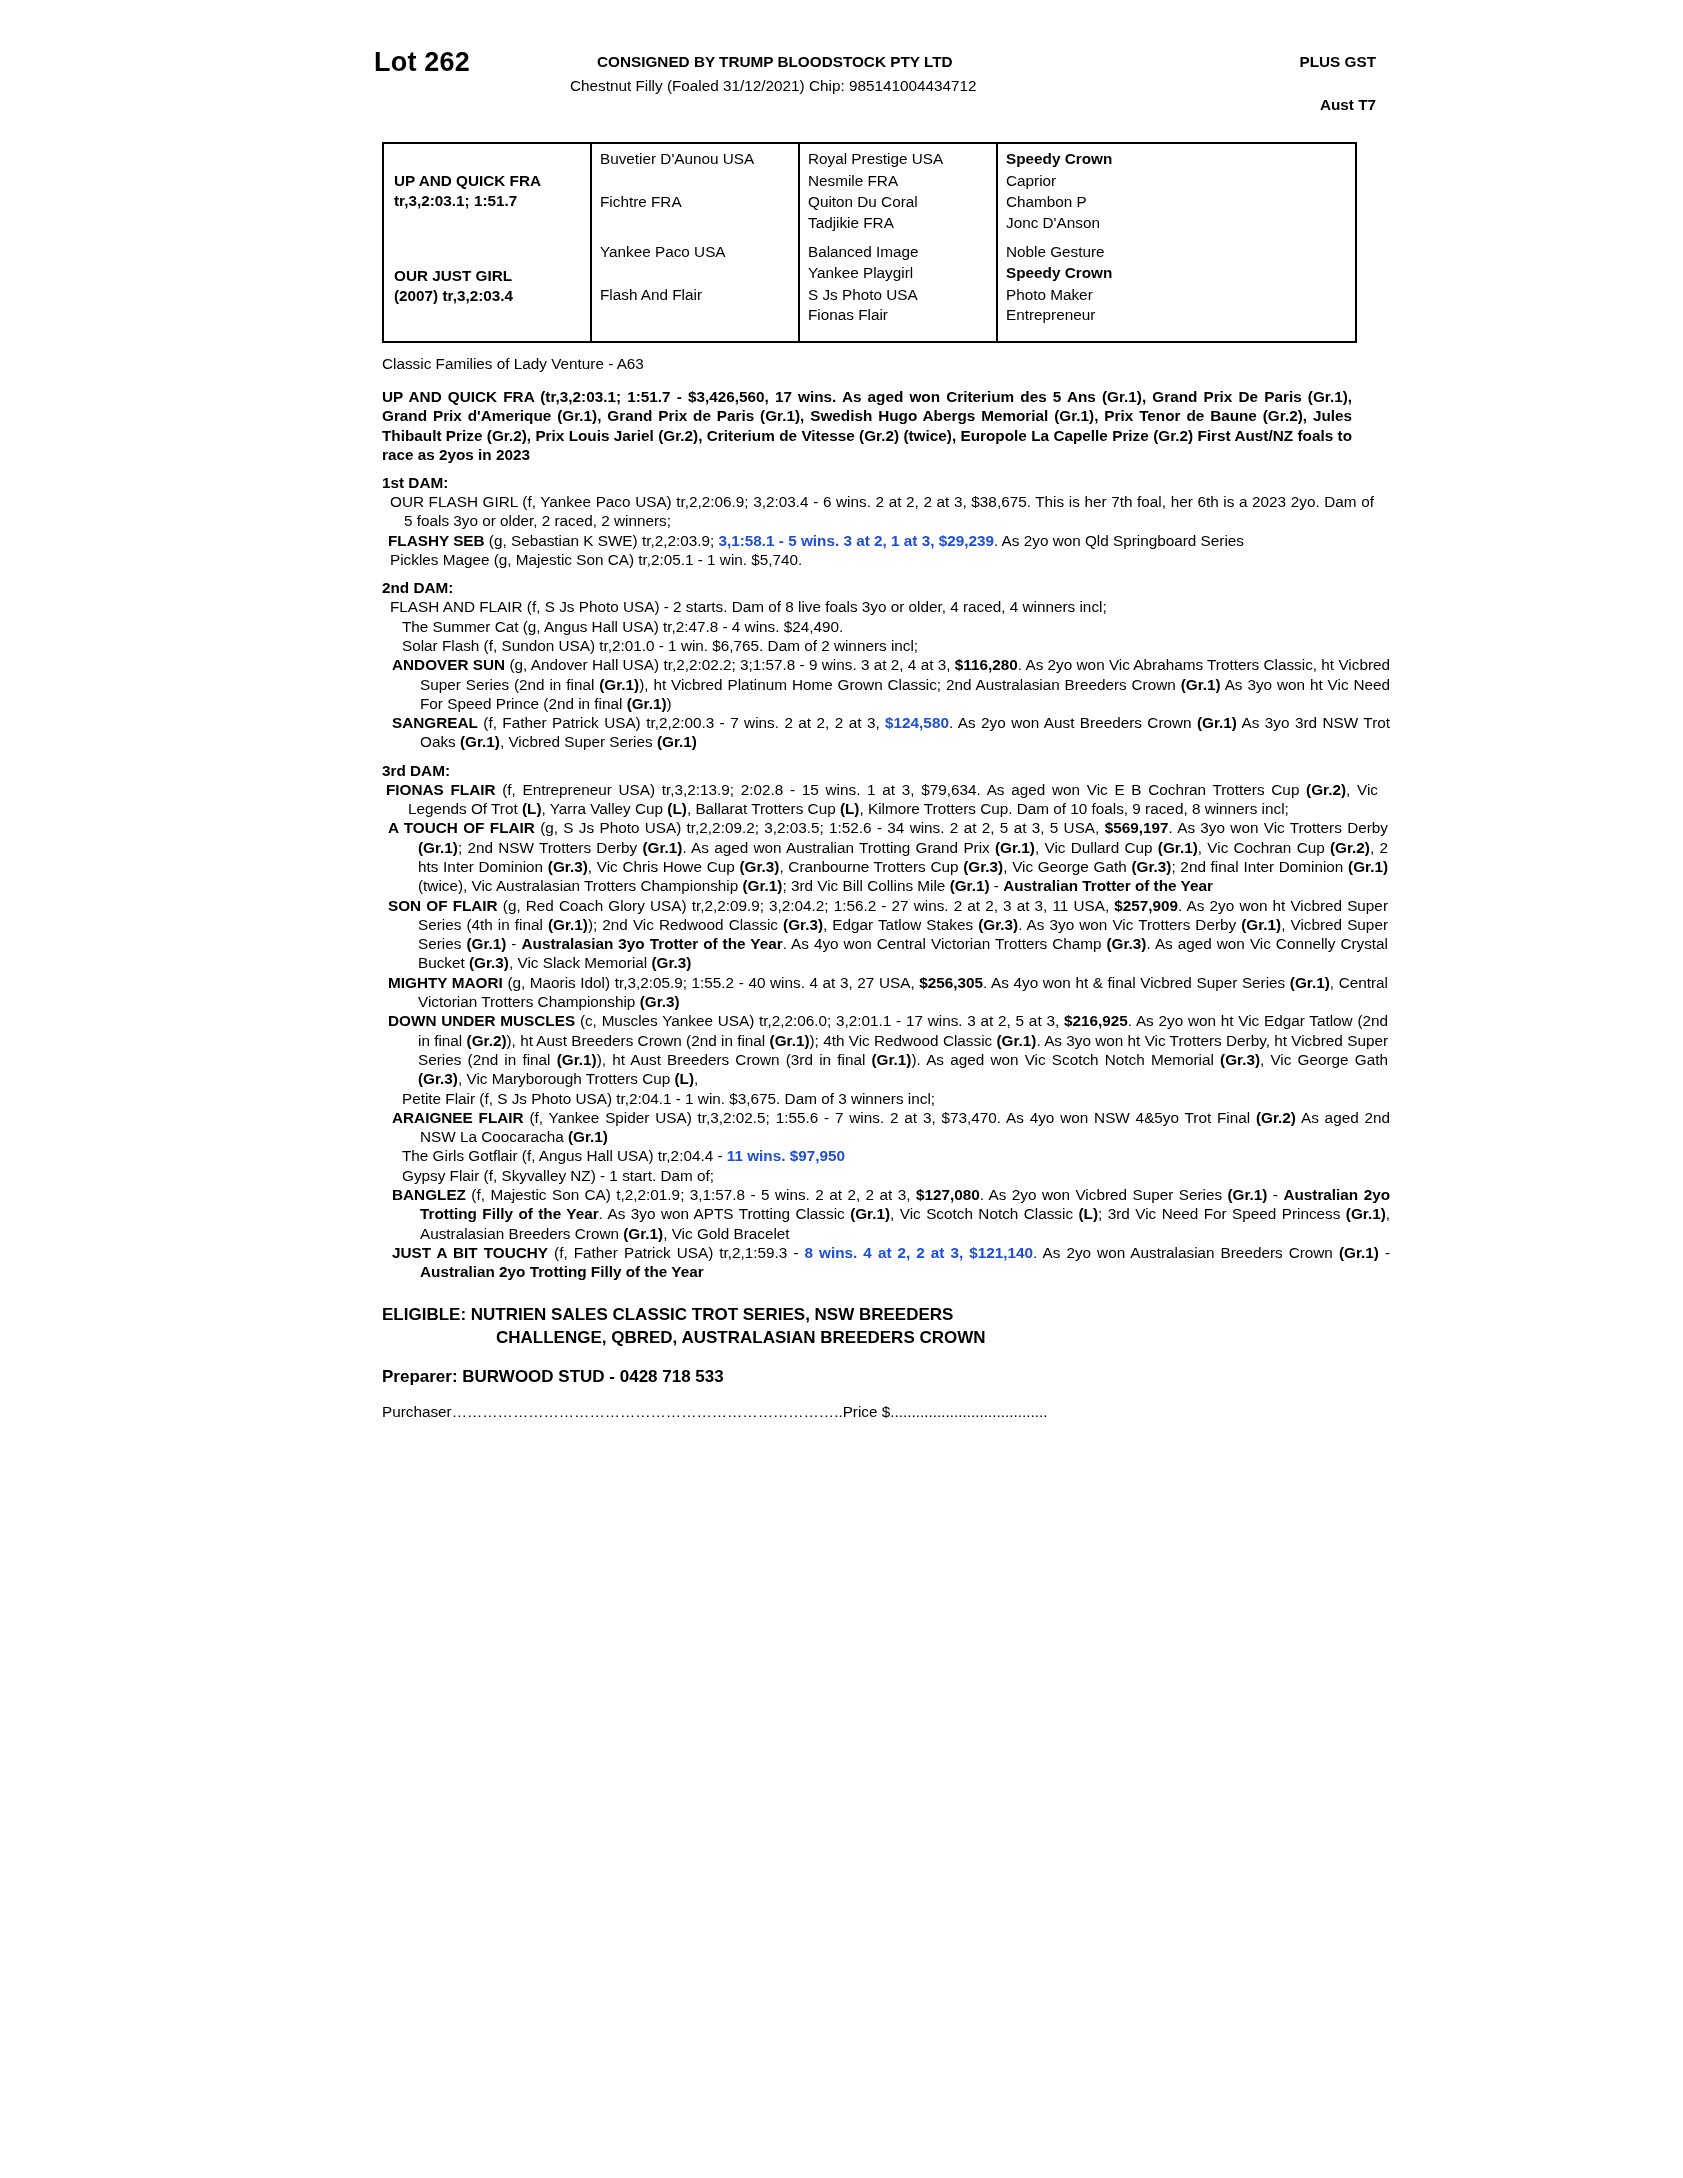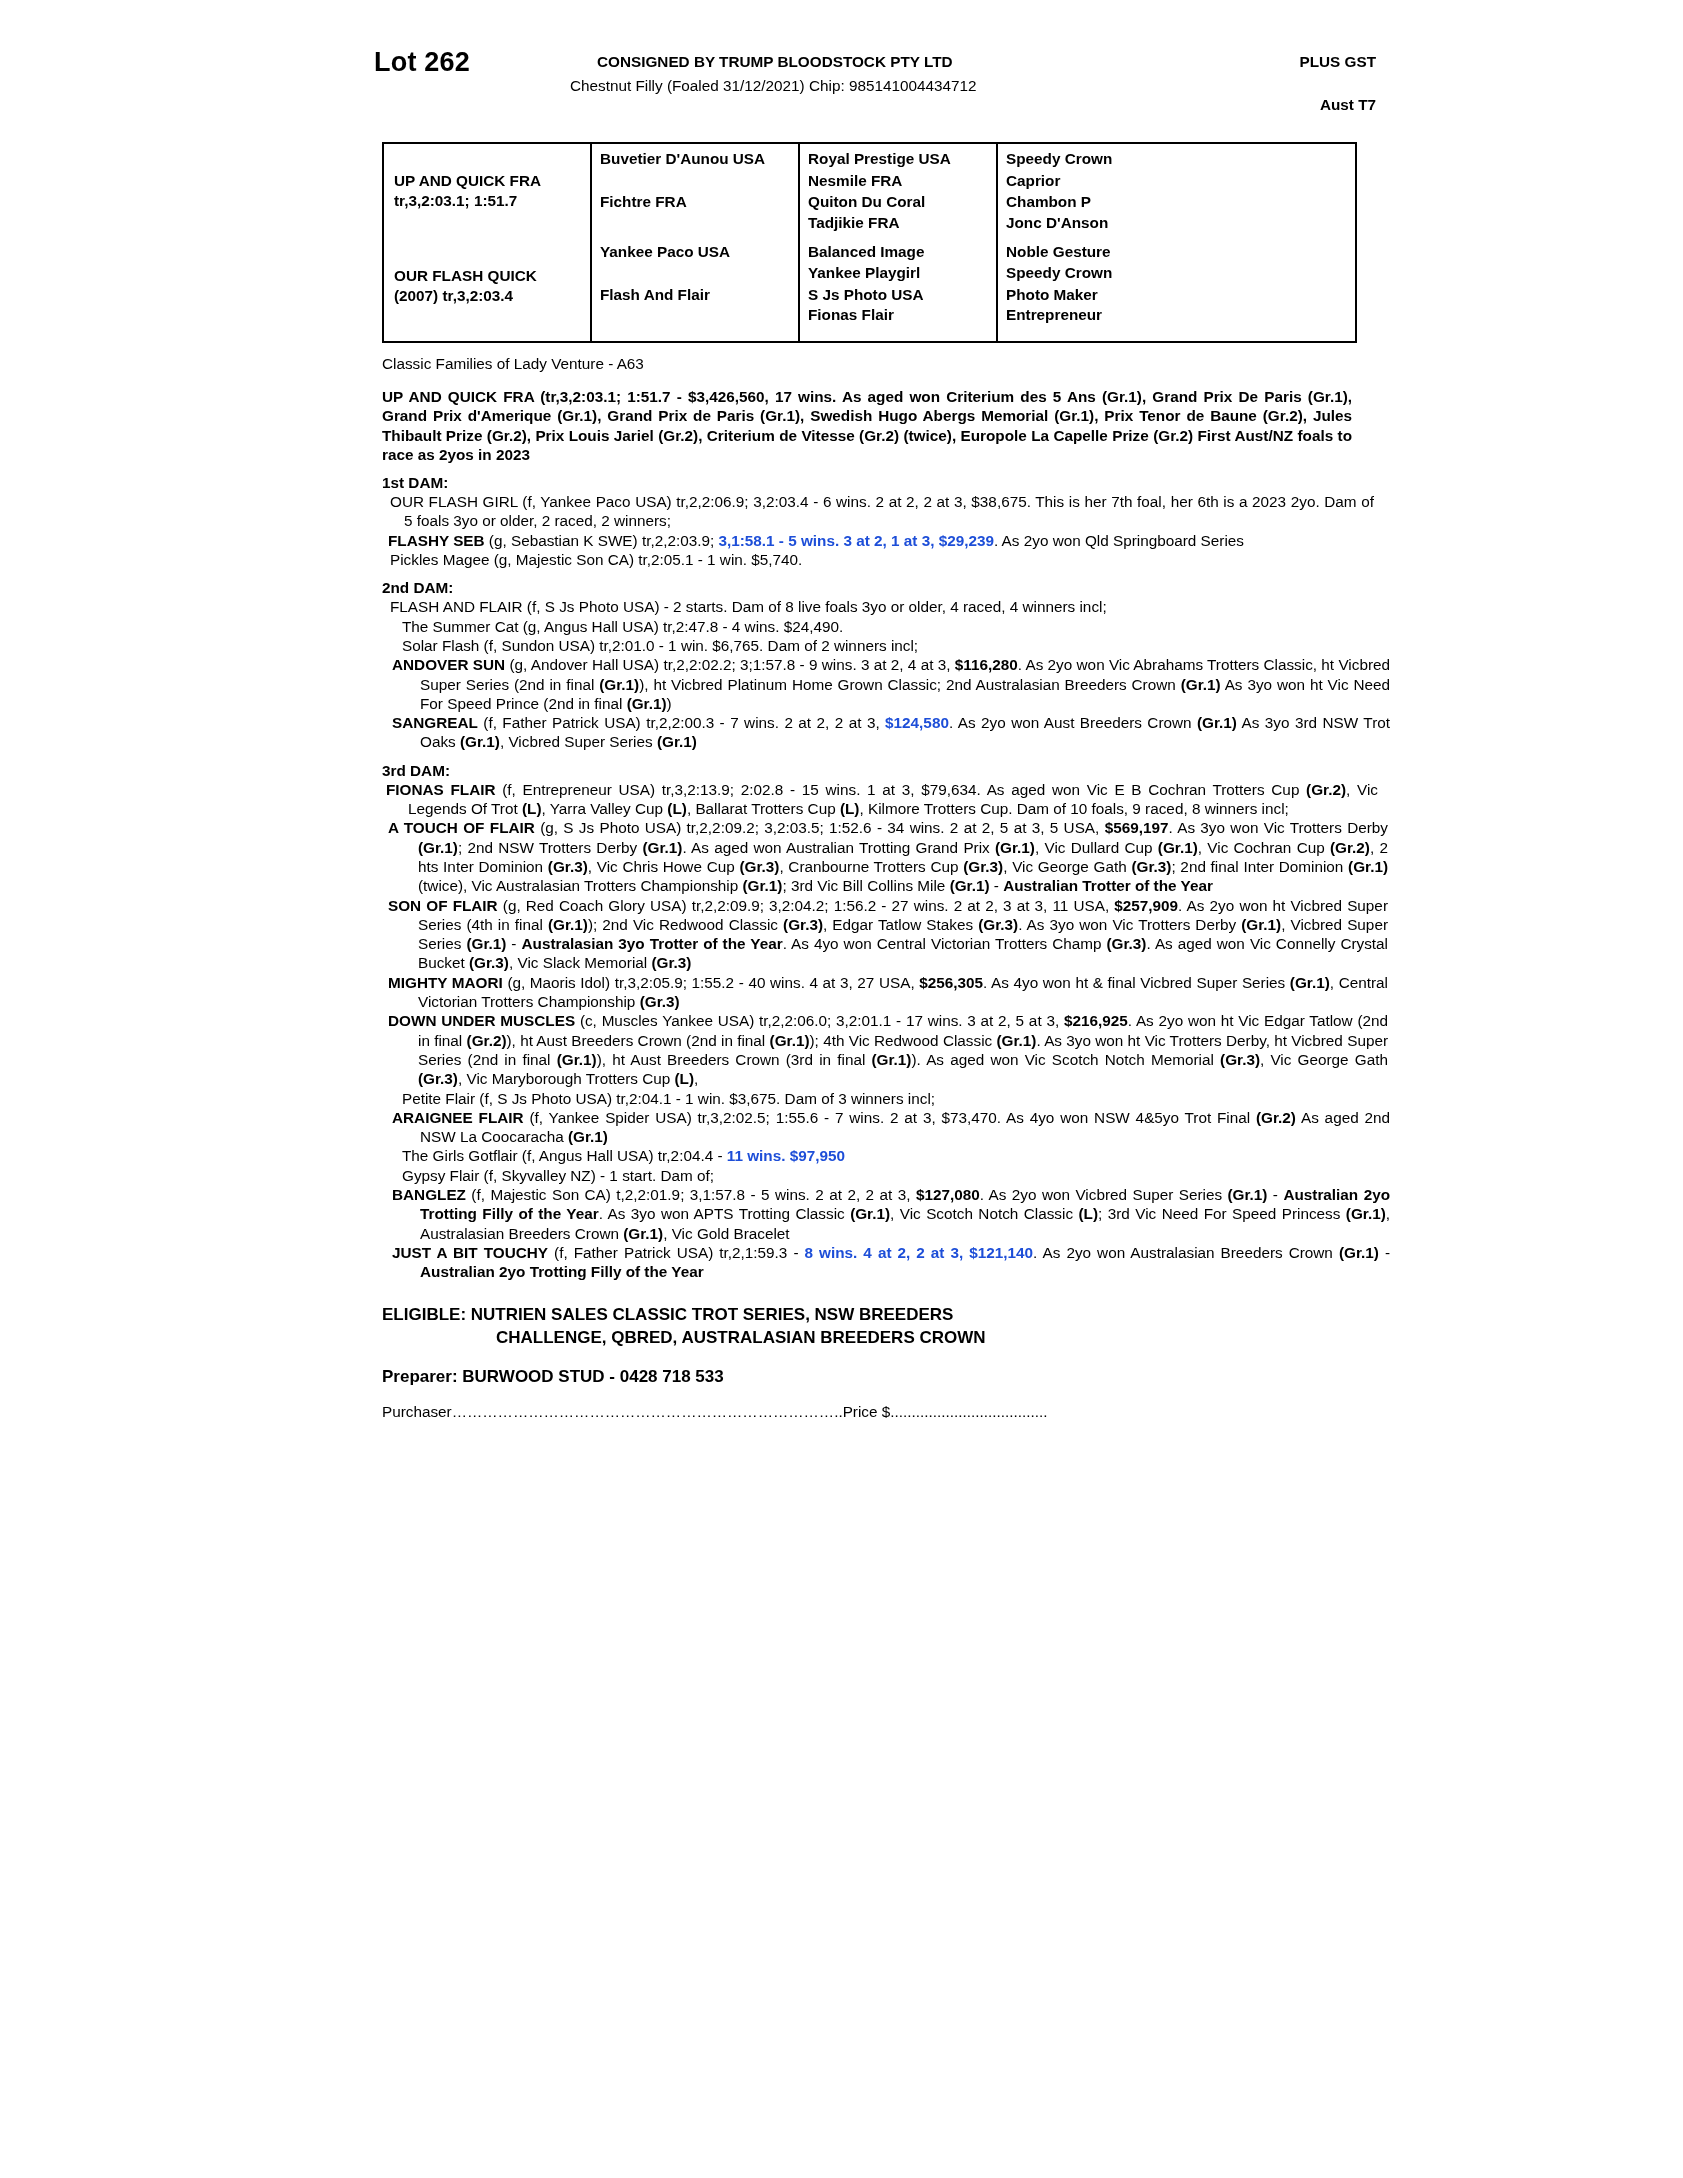--- a/index.html
+++ b/index.html
@@ -78,21 +78,20 @@
     position: absolute;
     top: 0; bottom: 0;
     width: 0;
     border-left: 2px solid #000;
   }
   .cell {
     position: absolute;
     font-size: 15.3px;
     line-height: 17px;
     white-space: nowrap;
-    font-weight: bold;
   }
   .cell.b { font-weight: bold; }
   
   .classic {
     margin-top: 12px;
     margin-left: 8px;
     font-size: 15.3px;
   }
   .blk {
     margin-left: 8px;
@@ -167,21 +166,21 @@
     <div class="barn">Aust T7</div>
   </div>
 
   <div class="ped">
     <div class="vline" style="left:206px"></div>
     <div class="vline" style="left:414px"></div>
     <div class="vline" style="left:612px"></div>
 
     <div class="cell b" style="left:10px; top:28px;">UP AND QUICK FRA</div>
     <div class="cell b" style="left:10px; top:48px;">tr,3,2:03.1; 1:51.7</div>
-    <div class="cell b" style="left:10px; top:123px;">OUR FLASH QUICK</div>
+    <div class="cell b" style="left:10px; top:123px;">OUR JUST GIRL</div>
     <div class="cell b" style="left:10px; top:143px;">(2007) tr,3,2:03.4</div>
 
     <div class="cell" style="left:216px; top:6px;">Buvetier D'Aunou USA</div>
     <div class="cell" style="left:216px; top:49px;">Fichtre FRA</div>
     <div class="cell" style="left:216px; top:99px;">Yankee Paco USA</div>
     <div class="cell" style="left:216px; top:142px;">Flash And Flair</div>
 
     <div class="cell" style="left:424px; top:6px;">Royal Prestige USA</div>
     <div class="cell" style="left:424px; top:28px;">Nesmile FRA</div>
     <div class="cell" style="left:424px; top:49px;">Quiton Du Coral</div>

